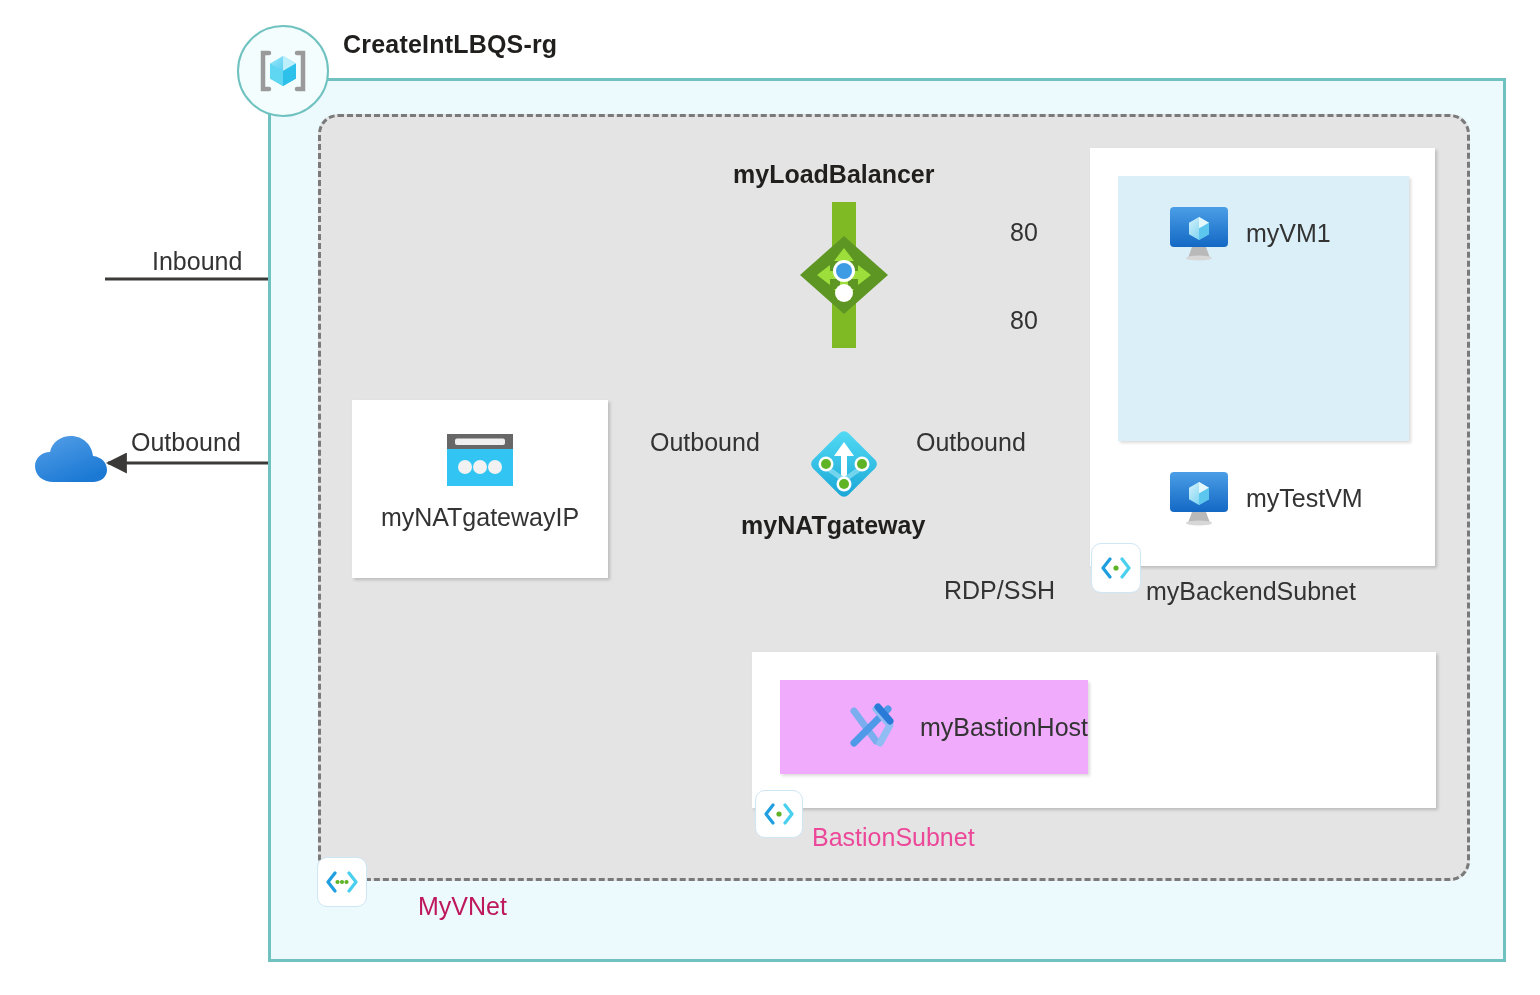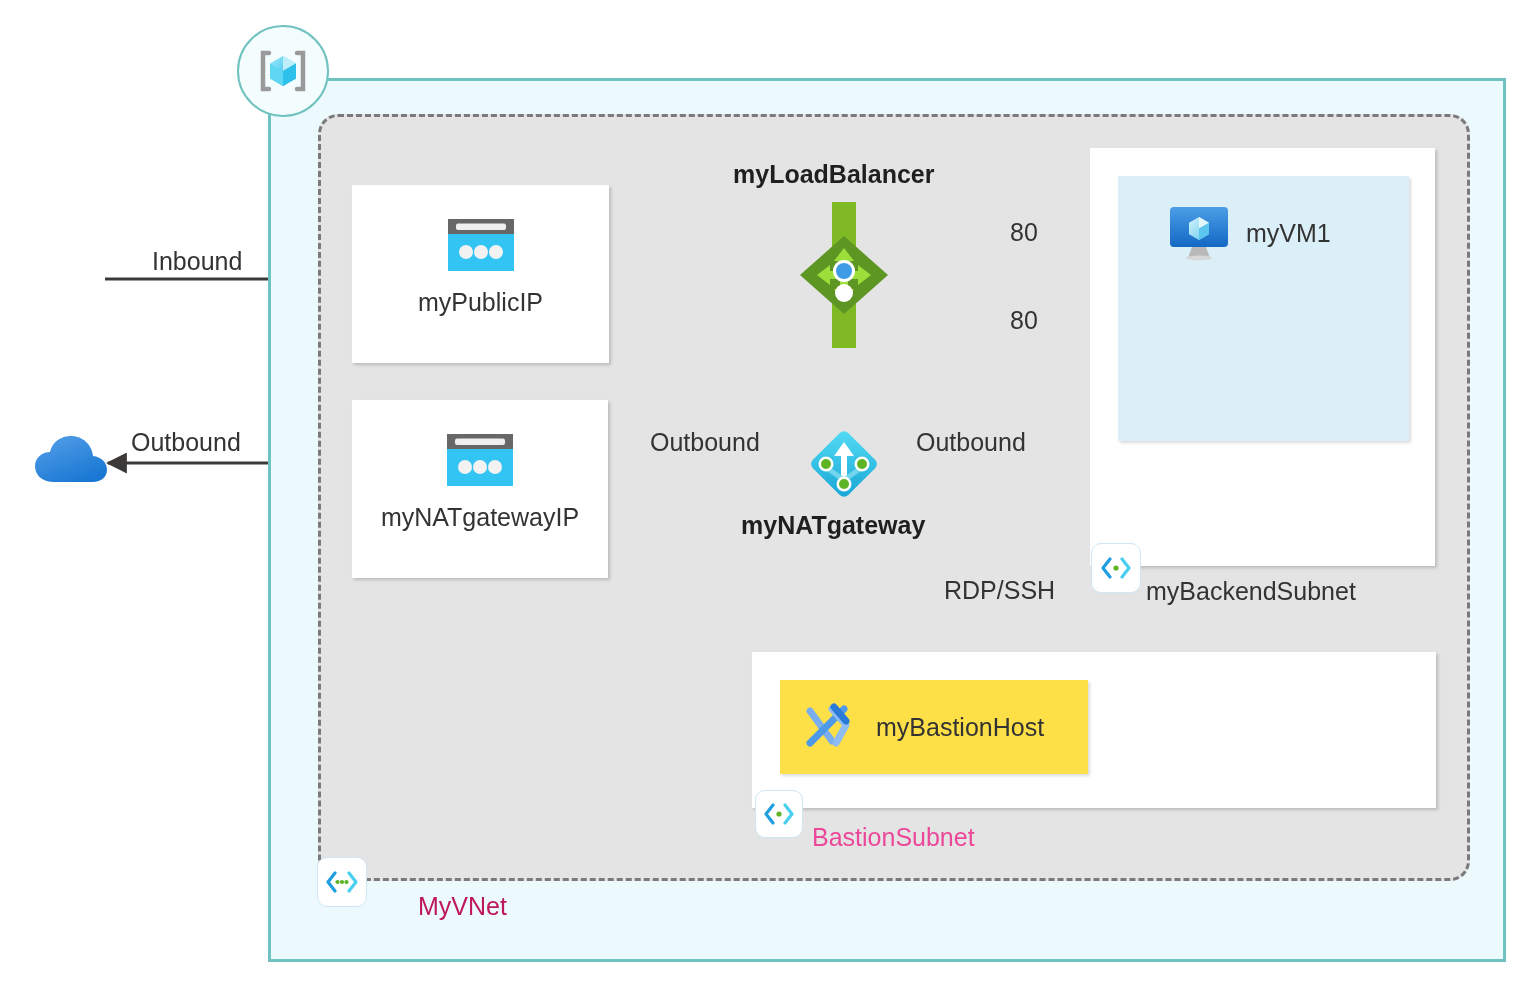--- a/index.html
+++ b/index.html
@@ -38,22 +38,22 @@
             background:#daeff7;box-shadow:2px 2px 3px rgba(0,0,0,.14);}
   .pool-label{position:absolute;left:1118px;top:383px;width:291px;text-align:center;
               font-size:25px;color:#333;}
   .bsub-icon{position:absolute;left:1091px;top:543px;width:50px;height:50px;border-radius:10px;
              background:#ffffff;border:1px solid #cfe6f5;box-sizing:border-box;
              display:flex;align-items:center;justify-content:center;z-index:7;}
   .bsub-label{position:absolute;left:1146px;top:577px;font-size:25px;color:#333;}
 
   .bastion-card{position:absolute;left:752px;top:652px;width:684px;height:156px;
                 background:#ffffff;box-shadow:2px 2px 3px rgba(0,0,0,.18);}
-  .bastion-tile{position:absolute;background:#fde047;box-shadow:2px 2px 3px rgba(0,0,0,.14);
-                display:flex;align-items:center;}
+  .bastion-tile{position:absolute;background:#f0abfc;box-shadow:2px 2px 3px rgba(0,0,0,.14);
+                display:flex;align-items:center;justify-content:flex-end;}
   .bh-tile{left:780px;top:680px;width:308px;height:94px;}
   .bip-tile{left:1104px;top:680px;width:308px;height:94px;}
   .tile-text{font-size:25px;color:#333;}
   .bsubnet-icon{position:absolute;left:755px;top:790px;width:48px;height:48px;border-radius:10px;
                 background:#ffffff;border:1px solid #cfe6f5;box-sizing:border-box;
                 display:flex;align-items:center;justify-content:center;z-index:7;}
   .bsubnet-label{position:absolute;left:812px;top:823px;font-size:25px;color:#ec4899;}
 
   
   .vm-row{position:absolute;display:flex;align-items:center;gap:16px;}
@@ -128,52 +128,40 @@
   <div class="rg-icon">
     <svg class="ic" width="52" height="52" viewBox="0 0 52 52">
       <path d="M12 8 L6 8 L6 44 L12 44" fill="none" stroke="#9a9a9a" stroke-width="4.5" stroke-linecap="round"></path>
       <path d="M40 8 L46 8 L46 44 L40 44" fill="none" stroke="#9a9a9a" stroke-width="4.5" stroke-linecap="round"></path>
       <polygon points="26,11 39,18.5 39,33.5 26,41 13,33.5 13,18.5" fill="url(#rgcube)"></polygon>
       <polygon points="26,11 39,18.5 26,26" fill="#bdeffb"></polygon>
       <polygon points="26,26 39,18.5 39,33.5 26,41" fill="#2cc0ea"></polygon>
       <polygon points="26,26 13,18.5 13,33.5 26,41" fill="#5fd6f2"></polygon>
     </svg>
   </div>
+  <div class="rg-title">CreateIntLBQS-rg</div>
 
   <div class="vnet-box"></div>
   <div class="vnet-icon">
     <svg class="ic" width="34" height="22" viewBox="0 0 34 22">
       <path d="M10 2 L3 11 L10 20" fill="none" stroke="#1f9fe0" stroke-width="3.2" stroke-linecap="round" stroke-linejoin="round"></path>
       <path d="M24 2 L31 11 L24 20" fill="none" stroke="#4ad0ef" stroke-width="3.2" stroke-linecap="round" stroke-linejoin="round"></path>
       <circle cx="12.5" cy="11" r="2.1" fill="#5fb425"></circle>
       <circle cx="17" cy="11" r="2.1" fill="#5fb425"></circle>
       <circle cx="21.5" cy="11" r="2.1" fill="#5fb425"></circle>
     </svg>
   </div>
   <div class="vnet-label">MyVNet</div>
 
   <div style="position:absolute;left:32px;top:432px;">
     <svg class="ic" width="78" height="56" viewBox="0 0 78 56">
       <path d="M22 50 C10 50 3 43 3 34 C3 26 10 20 18 20 C20 10 29 4 39 4 C51 4 60 13 61 24 C70 25 75 31 75 38 C75 45 69 50 61 50 Z" fill="url(#cloudg)"></path>
     </svg>
   </div>
 
-  <div class="card pip-card">
-    <div class="card-ico">
-      <svg class="ic" width="70" height="58" viewBox="0 0 70 58">
-        <rect x="2" y="2" width="66" height="15" fill="#676767"></rect>
-        <rect x="10" y="6.5" width="50" height="6.5" rx="2" fill="#efefef"></rect>
-        <rect x="2" y="17" width="66" height="37" fill="#32c5f4"></rect>
-        <circle cx="20" cy="35" r="7" fill="#f2f2f2"></circle>
-        <circle cx="35" cy="35" r="7" fill="#f2f2f2"></circle>
-        <circle cx="50" cy="35" r="7" fill="#f2f2f2"></circle>
-      </svg>
-    </div>
-    <div class="card-label">myPublicIP</div>
-  </div>
 
   <div class="card nip-card">
     <div class="card-ico">
       <svg class="ic" width="70" height="58" viewBox="0 0 70 58">
         <rect x="2" y="2" width="66" height="15" fill="#676767"></rect>
         <rect x="10" y="6.5" width="50" height="6.5" rx="2" fill="#efefef"></rect>
         <rect x="2" y="17" width="66" height="37" fill="#32c5f4"></rect>
         <circle cx="20" cy="35" r="7" fill="#f2f2f2"></circle>
         <circle cx="35" cy="35" r="7" fill="#f2f2f2"></circle>
         <circle cx="50" cy="35" r="7" fill="#f2f2f2"></circle>
@@ -231,20 +219,33 @@
         <polygon points="31,23.6 41,17.8 41,29.2 31,35" fill="#5cc6ee"></polygon>
         <path d="M24 42 L38 42 L42 53 L20 53 Z" fill="#b9b9b9"></path>
         <ellipse cx="31" cy="53" rx="13" ry="2.6" fill="#d7d7d7"></ellipse>
       </svg>
     </span>
     <span class="vm-name">myVM1</span>
   </div>
 
 
 
+  <div class="vm-row" style="left:1168px;top:470px;">
+    <span>
+      <svg class="ic" width="62" height="56" viewBox="0 0 62 56">
+        <rect x="2" y="2" width="58" height="40" rx="4" fill="url(#vmg)"></rect>
+        <polygon points="31,12 41,17.8 41,29.2 31,35 21,29.2 21,17.8" fill="url(#cubeg)"></polygon>
+        <polygon points="31,12 41,17.8 31,23.6" fill="#e3f7fd"></polygon>
+        <polygon points="31,23.6 41,17.8 41,29.2 31,35" fill="#5cc6ee"></polygon>
+        <path d="M24 42 L38 42 L42 53 L20 53 Z" fill="#b9b9b9"></path>
+        <ellipse cx="31" cy="53" rx="13" ry="2.6" fill="#d7d7d7"></ellipse>
+      </svg>
+    </span>
+    <span class="vm-name">myTestVM</span>
+  </div>
 
   <div class="bsub-icon">
     <svg class="ic" width="32" height="22" viewBox="0 0 32 22">
       <path d="M10 2 L3 11 L10 20" fill="none" stroke="#1f9fe0" stroke-width="3.2" stroke-linecap="round" stroke-linejoin="round"></path>
       <path d="M22 2 L29 11 L22 20" fill="none" stroke="#4ad0ef" stroke-width="3.2" stroke-linecap="round" stroke-linejoin="round"></path>
       <circle cx="16" cy="11" r="2.6" fill="#5fb425"></circle>
     </svg>
   </div>
   <div class="bsub-label">myBackendSubnet</div>
 

